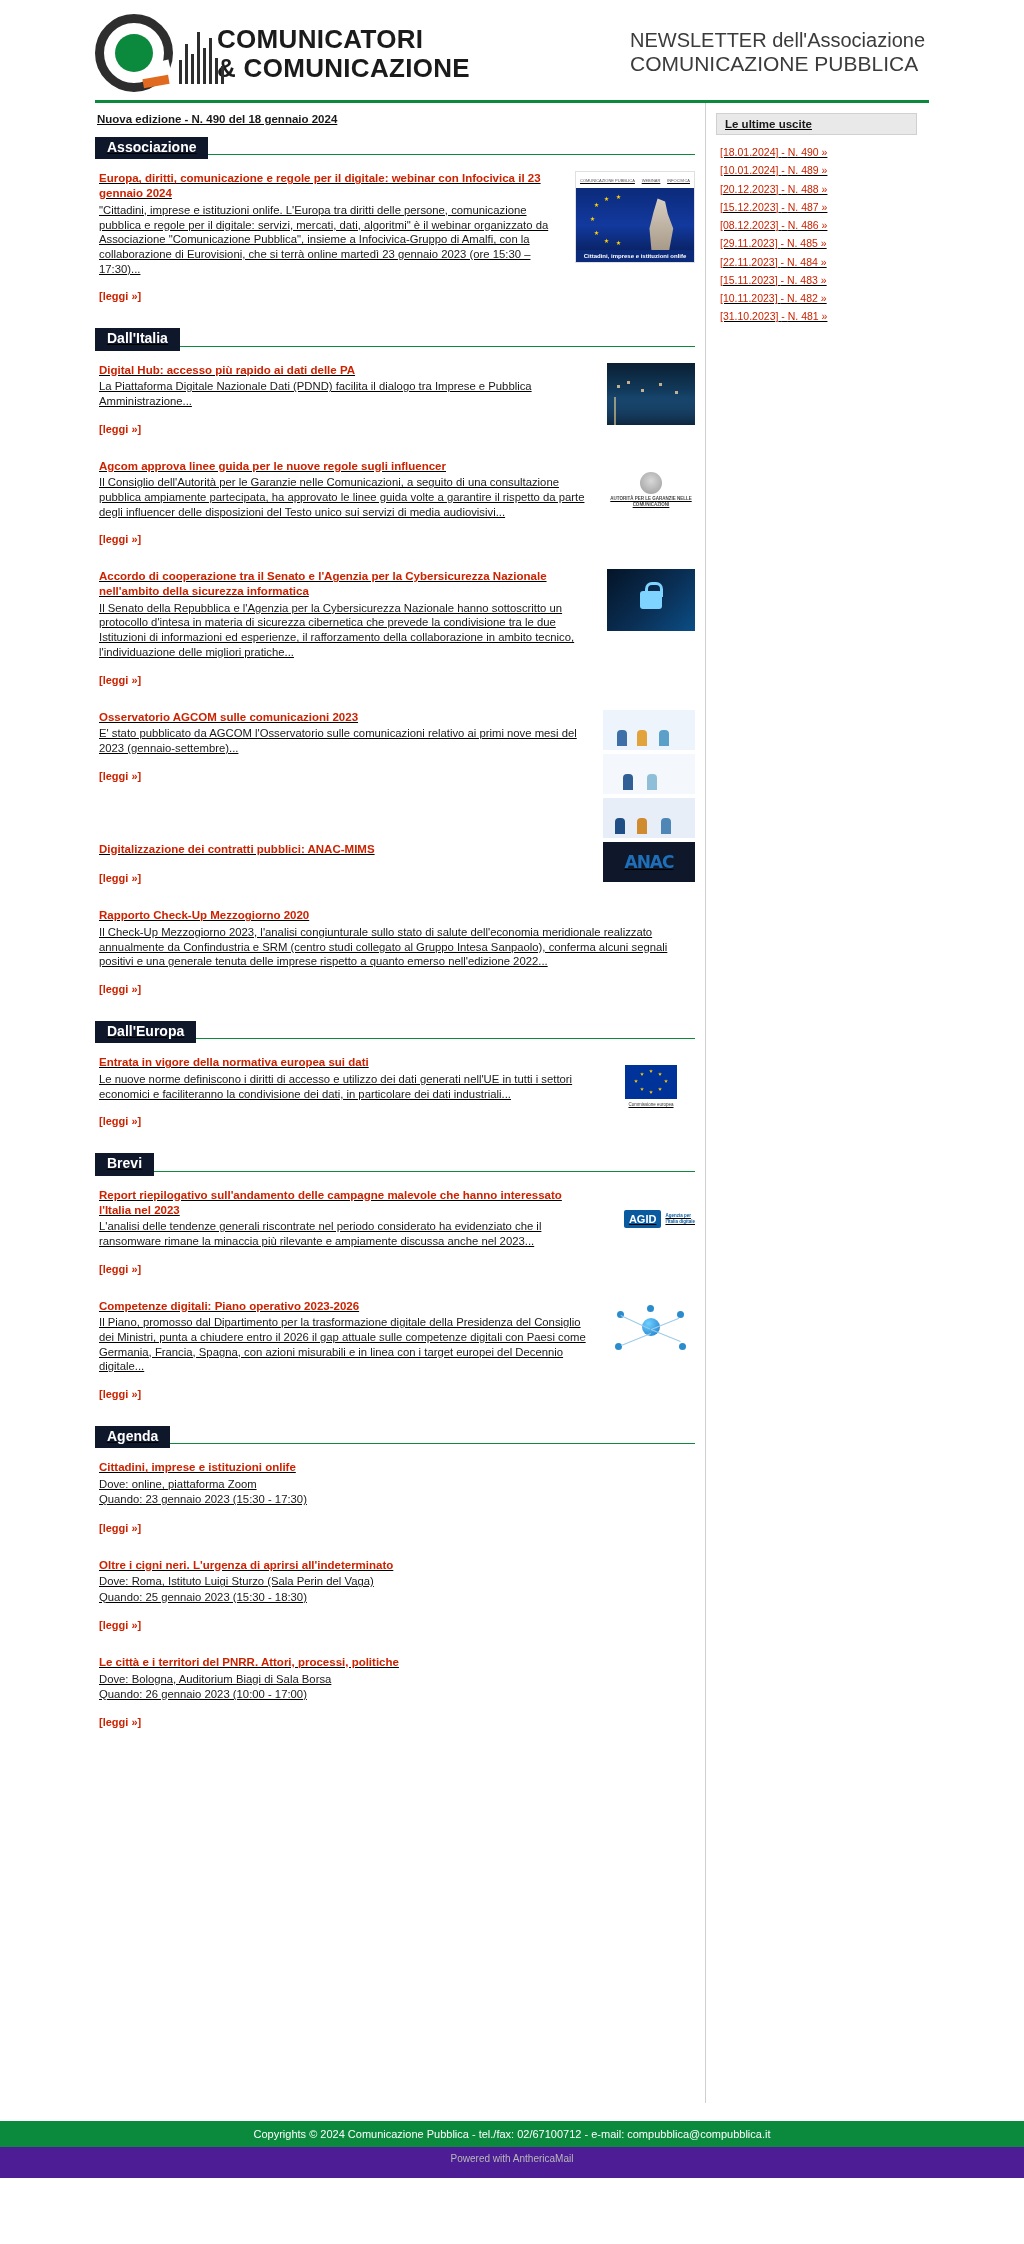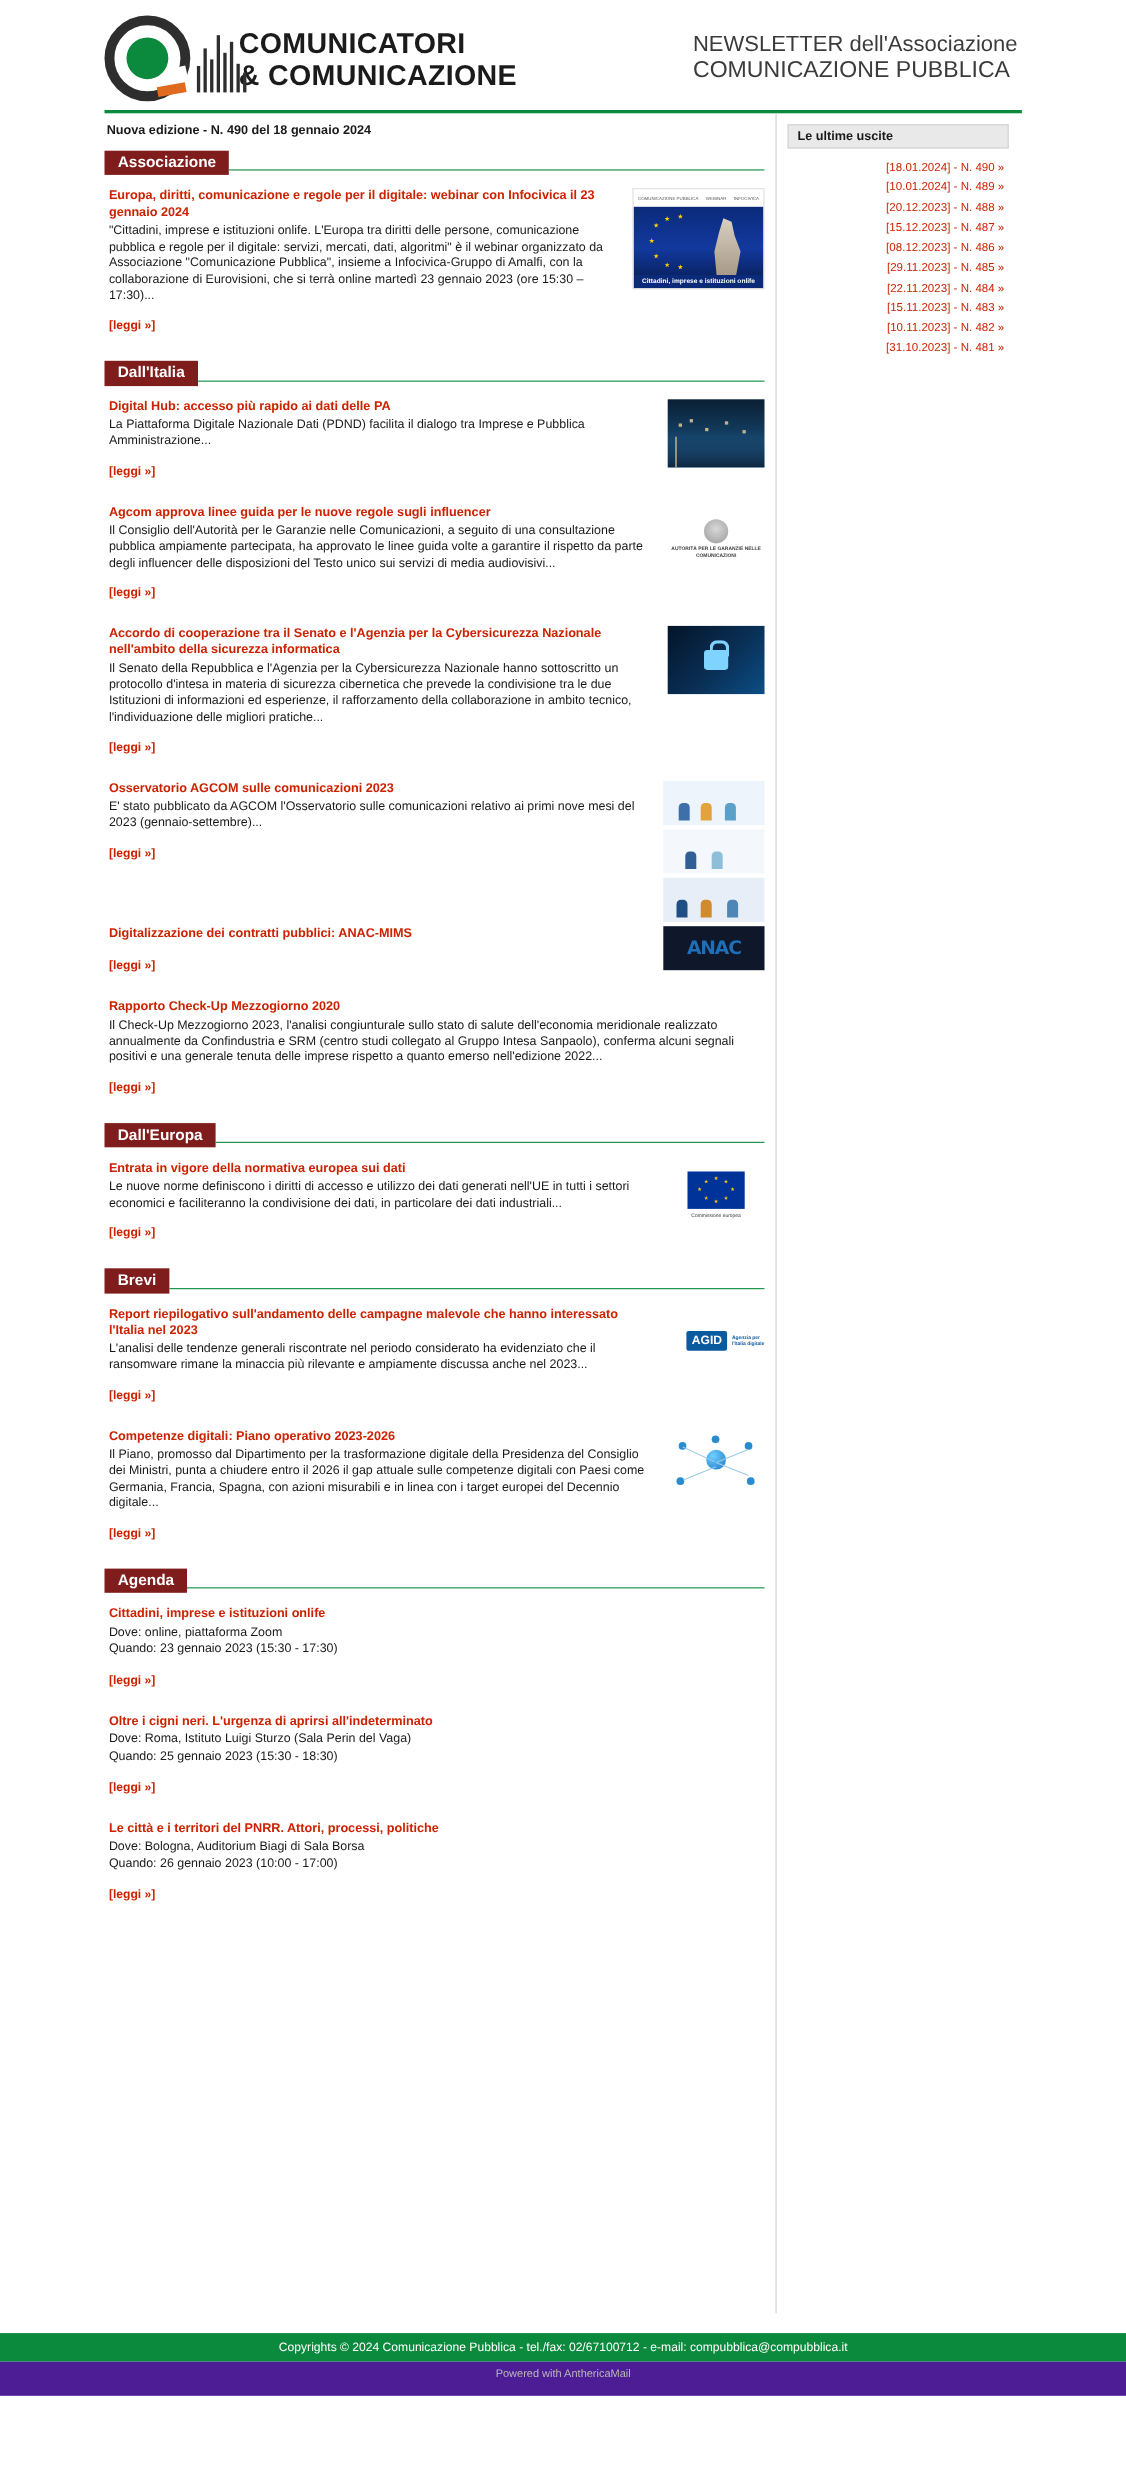--- a/index.html
+++ b/index.html
@@ -102,20 +102,21 @@
     color: #3b3b3b;
     margin-top: 2px;
   }
 
   
   .content-row {
     display: flex;
     margin: 0 95px;
     width: 834px;
     align-items: flex-start;
+    text-decoration: underline;
   }
   .col-main {
     width: 610px;
     padding-top: 10px;
     padding-right: 10px;
   }
   .col-side {
     width: 212px;
     border-left: 1px solid #cfcfcf;
     padding-top: 10px;
@@ -133,21 +134,21 @@
   
   .section {
     margin-top: 6px;
   }
   .section-head {
     display: flex;
     align-items: flex-end;
     margin-bottom: 12px;
   }
   .section-chip {
-    background: #7f1d1d;
+    background: #0f172a;
     color: #ffffff;
     font-size: 14px;
     font-weight: bold;
     padding: 3px 12px 4px 12px;
     line-height: 1.1;
     white-space: nowrap;
   }
   .section-rule {
     flex: 1;
     border-bottom: 1px solid #0b8a3e;
@@ -332,21 +333,20 @@
     padding: 4px 8px;
     margin-bottom: 8px;
   }
   .side-item {
     font-size: 10.5px;
     color: #cc2200;
     padding: 1px 4px;
     line-height: 1.55;
     white-space: nowrap;
     cursor: pointer;
-    text-align: right;
   }
   .side-item .date { color: #cc2200; }
 
   
   .footer {
     margin-top: 18px;
     background: #0b8a3e;
     color: #ffffff;
     text-align: center;
     font-size: 11px;

